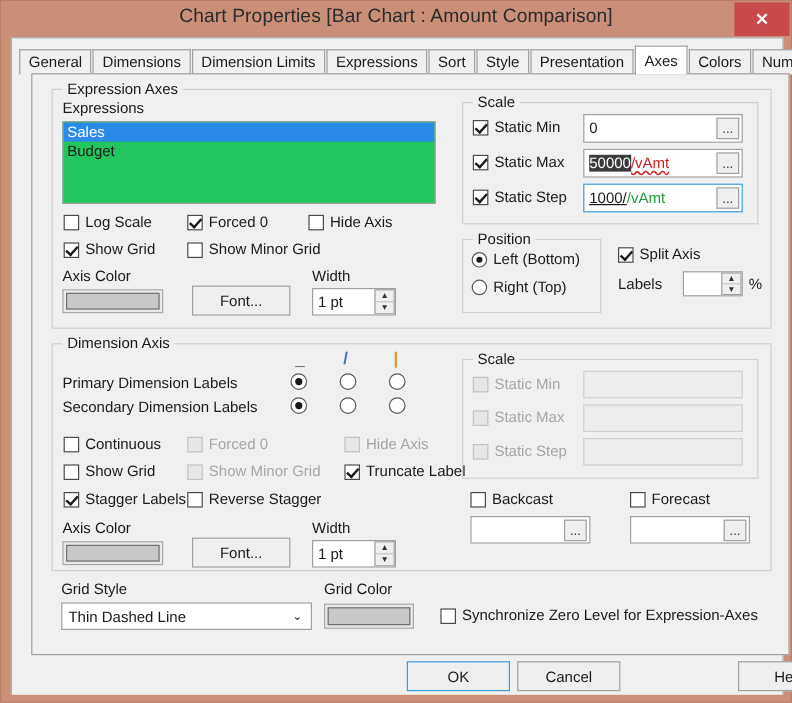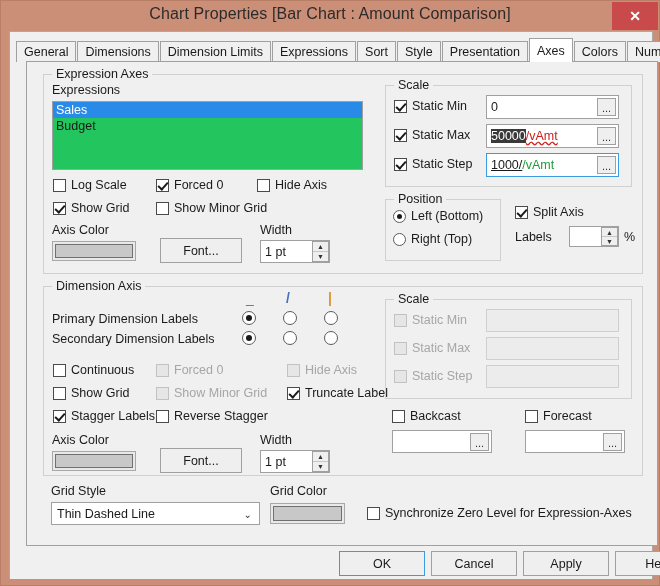--- a/index.html
+++ b/index.html
@@ -584,18 +584,17 @@
 
       <div class="cb" style="left:340px; top:444px;">
         <span class="box"></span>
         <span class="txt">Synchronize Zero Level for Expression-Axes</span>
       </div>
     </div>
 
     <div class="footer">
       <div class="btn default" style="left:323px; top:3px; width:86px; height:25px;">OK</div>
       <div class="btn" style="left:415px; top:3px; width:86px; height:25px;">Cancel</div>
-      <div class="btn" style="left:507px; top:3px; width:86px; height:25px;">Apply</div>
       <div class="btn" style="left:599px; top:3px; width:86px; height:25px;">Help</div>
     </div>
 
   </div>
 </div>
 
 </body></html>

